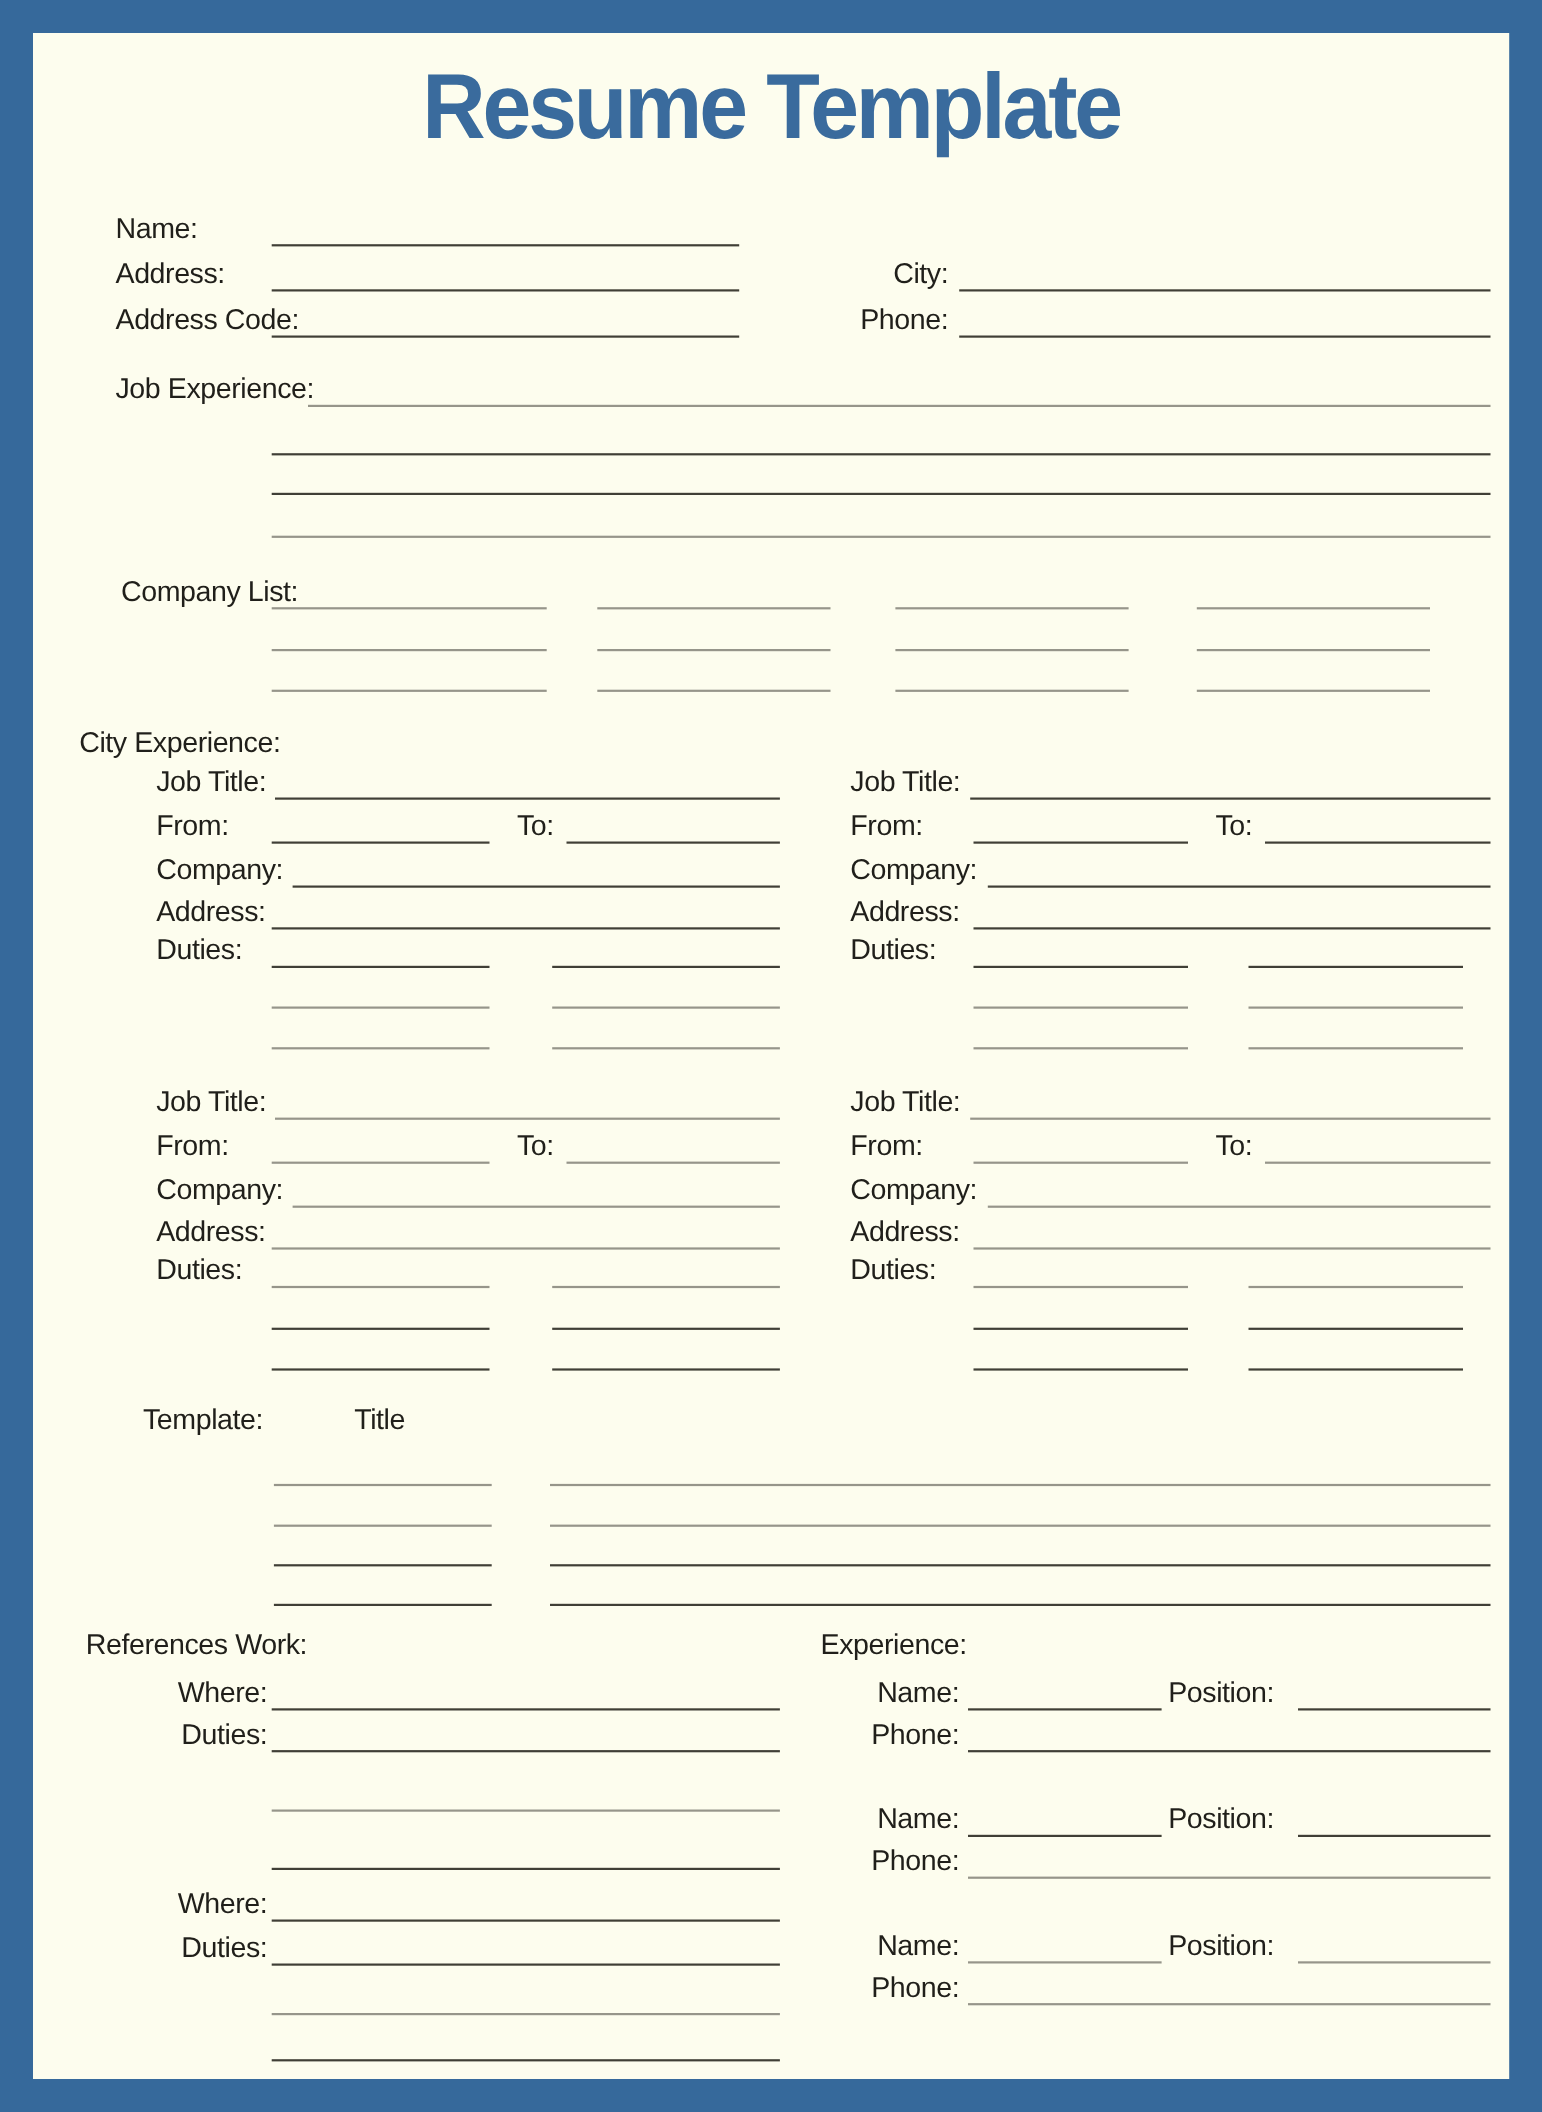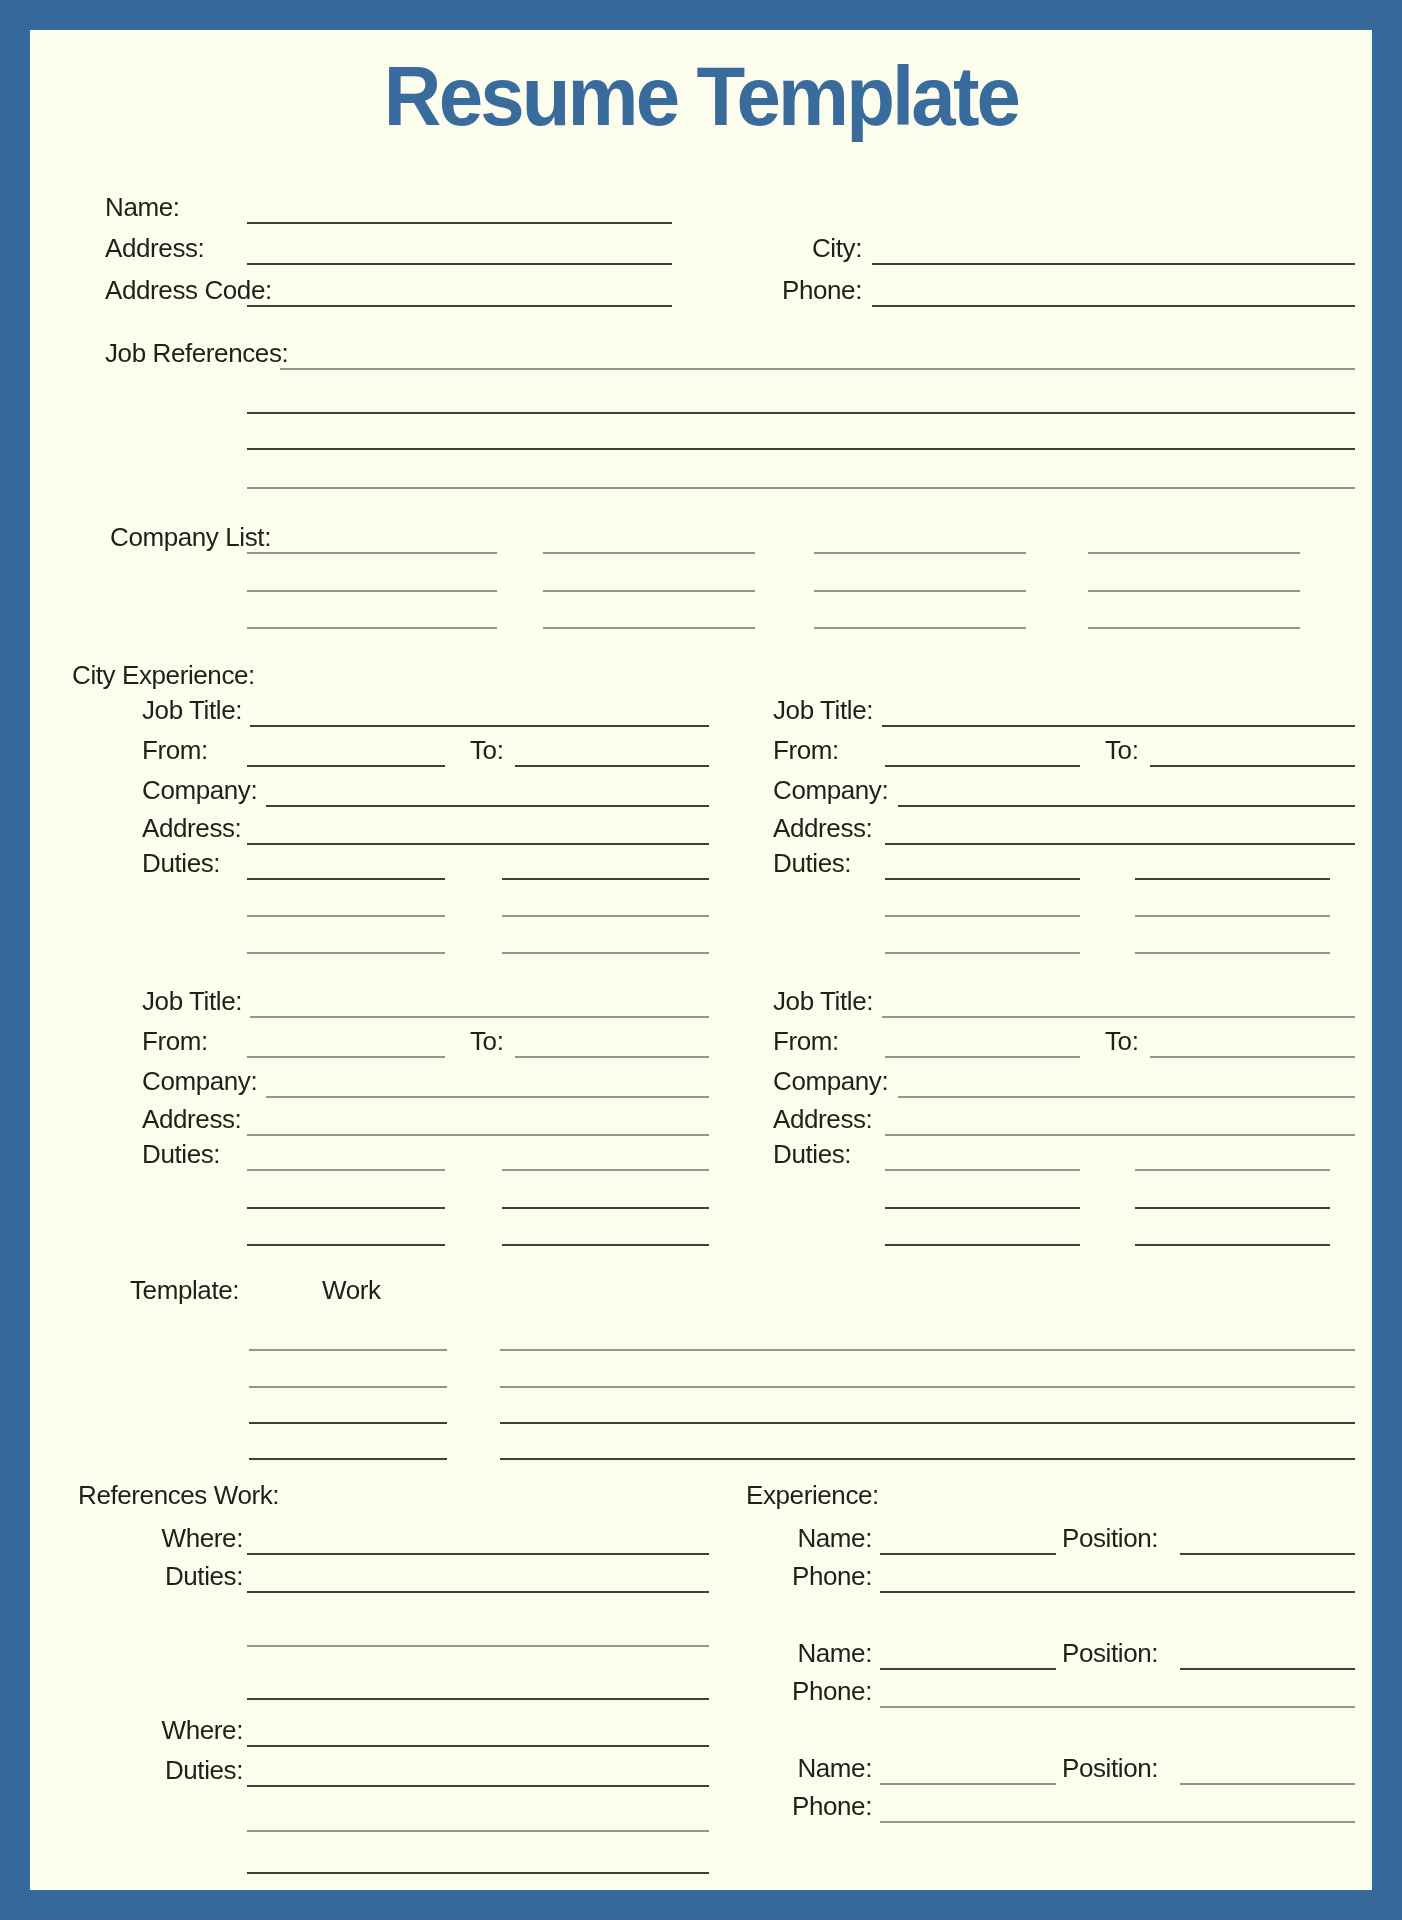--- a/index.html
+++ b/index.html
@@ -53,21 +53,21 @@
 
   <div class="lb" style="left:105px;top:275px">Address Code:</div>
   <div class="ln" style="left:247px;top:305px;width:425px"></div>
 
   <div class="lb r" style="left:732px;top:233px;width:130px">City:</div>
   <div class="ln" style="left:872px;top:263px;width:483px"></div>
 
   <div class="lb r" style="left:732px;top:275px;width:130px">Phone:</div>
   <div class="ln" style="left:872px;top:305px;width:483px"></div>
 
-  <div class="lb" style="left:105px;top:338px">Job References:</div>
+  <div class="lb" style="left:105px;top:338px">Job Experience:</div>
   <div class="ln g" style="left:280px;top:368px;width:1075px"></div>
   <div class="ln" style="left:247px;top:412px;width:1108px"></div>
   <div class="ln" style="left:247px;top:448px;width:1108px"></div>
   <div class="ln g" style="left:247px;top:487px;width:1108px"></div>
 
   <div class="lb" style="left:110px;top:522px">Company List:</div>
   <div class="ln g" style="left:247px;top:552px;width:250px"></div>
   <div class="ln g" style="left:543px;top:552px;width:212px"></div>
   <div class="ln g" style="left:814px;top:552px;width:212px"></div>
   <div class="ln g" style="left:1088px;top:552px;width:212px"></div>
@@ -148,21 +148,21 @@
   <div class="ln g" style="left:885px;top:1134px;width:470px"></div>
   <div class="lb" style="left:773px;top:1139px">Duties:</div>
   <div class="ln g" style="left:885px;top:1169px;width:195px"></div>
   <div class="ln g" style="left:1135px;top:1169px;width:195px"></div>
   <div class="ln" style="left:885px;top:1207px;width:195px"></div>
   <div class="ln" style="left:1135px;top:1207px;width:195px"></div>
   <div class="ln" style="left:885px;top:1244px;width:195px"></div>
   <div class="ln" style="left:1135px;top:1244px;width:195px"></div>
 
   <div class="lb" style="left:130px;top:1275px">Template:</div>
-  <div class="lb" style="left:322px;top:1275px">Work</div>
+  <div class="lb" style="left:322px;top:1275px">Title</div>
   <div class="ln g" style="left:249px;top:1349px;width:198px"></div>
   <div class="ln g" style="left:500px;top:1349px;width:855px"></div>
   <div class="ln g" style="left:249px;top:1386px;width:198px"></div>
   <div class="ln g" style="left:500px;top:1386px;width:855px"></div>
   <div class="ln" style="left:249px;top:1422px;width:198px"></div>
   <div class="ln" style="left:500px;top:1422px;width:855px"></div>
   <div class="ln" style="left:249px;top:1458px;width:198px"></div>
   <div class="ln" style="left:500px;top:1458px;width:855px"></div>
 
   <div class="lb" style="left:78px;top:1480px">References Work:</div>

